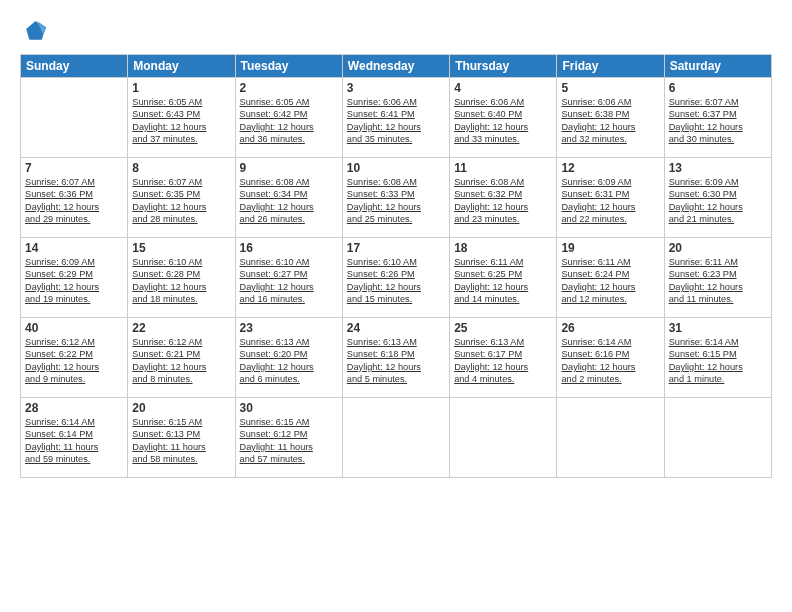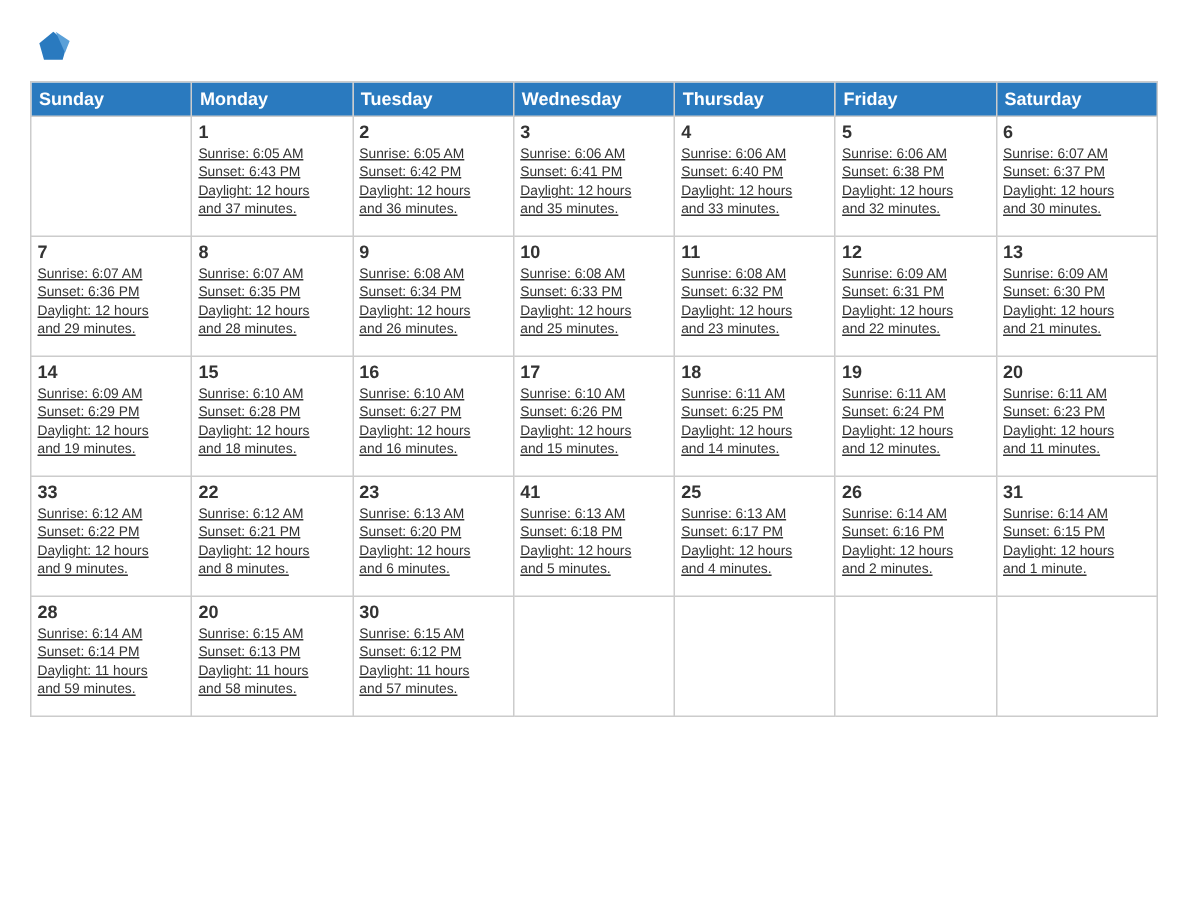--- a/index.html
+++ b/index.html
@@ -216,33 +216,33 @@
             <span class="day-num">19</span>
             <div class="day-info">Sunrise: 6:11 AM<br>Sunset: 6:24 PM<br>Daylight: 12 hours<br>and 12 minutes.</div>
           </td>
           <td>
             <span class="day-num">20</span>
             <div class="day-info">Sunrise: 6:11 AM<br>Sunset: 6:23 PM<br>Daylight: 12 hours<br>and 11 minutes.</div>
           </td>
         </tr>
         <tr>
           <td>
-            <span class="day-num">33</span>
+            <span class="day-num">40</span>
             <div class="day-info">Sunrise: 6:12 AM<br>Sunset: 6:22 PM<br>Daylight: 12 hours<br>and 9 minutes.</div>
           </td>
           <td>
             <span class="day-num">22</span>
             <div class="day-info">Sunrise: 6:12 AM<br>Sunset: 6:21 PM<br>Daylight: 12 hours<br>and 8 minutes.</div>
           </td>
           <td>
             <span class="day-num">23</span>
             <div class="day-info">Sunrise: 6:13 AM<br>Sunset: 6:20 PM<br>Daylight: 12 hours<br>and 6 minutes.</div>
           </td>
           <td>
-            <span class="day-num">41</span>
+            <span class="day-num">24</span>
             <div class="day-info">Sunrise: 6:13 AM<br>Sunset: 6:18 PM<br>Daylight: 12 hours<br>and 5 minutes.</div>
           </td>
           <td>
             <span class="day-num">25</span>
             <div class="day-info">Sunrise: 6:13 AM<br>Sunset: 6:17 PM<br>Daylight: 12 hours<br>and 4 minutes.</div>
           </td>
           <td>
             <span class="day-num">26</span>
             <div class="day-info">Sunrise: 6:14 AM<br>Sunset: 6:16 PM<br>Daylight: 12 hours<br>and 2 minutes.</div>
           </td>

